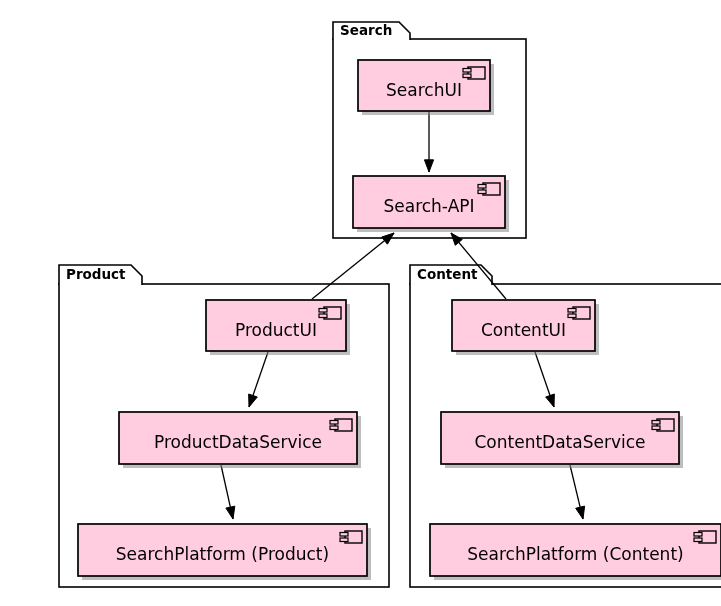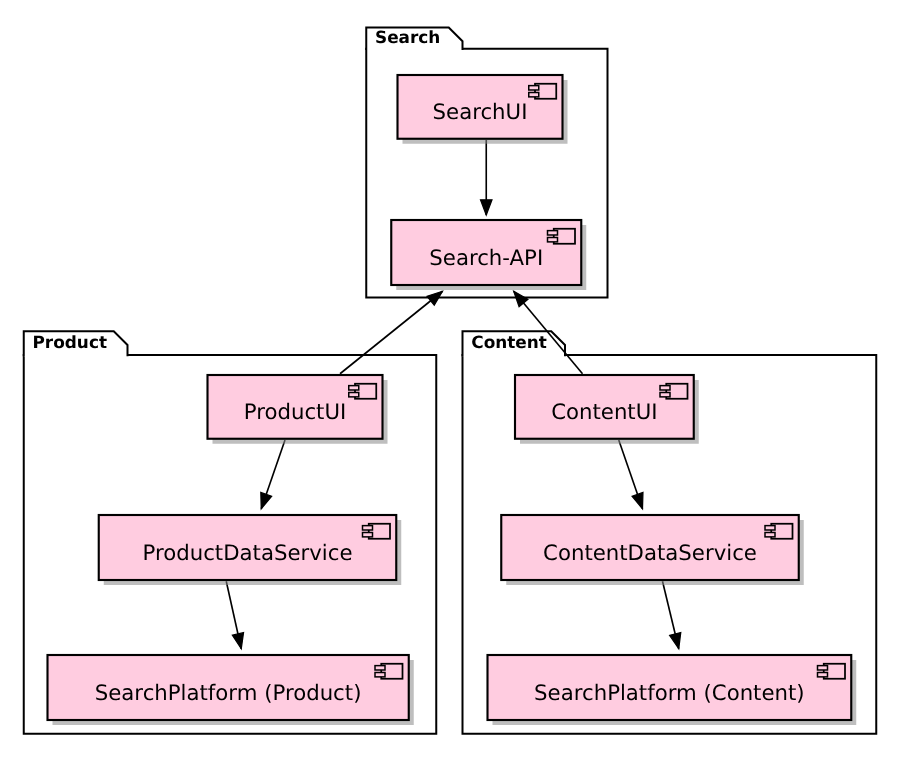--- a/index.html
+++ b/index.html
@@ -11,20 +11,21 @@
     width: 721px;
     height: 606px;
     font-family: "DejaVu Sans", sans-serif;
     overflow: hidden;
   }
   #diagram-root {
     position: relative;
     width: 653px;
     height: 606px;
     background: #FFFFFF;
+    padding-left: 40px;
   }
   svg#uml-canvas {
     display: block;
     width: 721px;
     height: 606px;
   }
   .pkg-frame {
     fill: #FFFFFF;
     stroke: #000000;
     stroke-width: 1.6;

